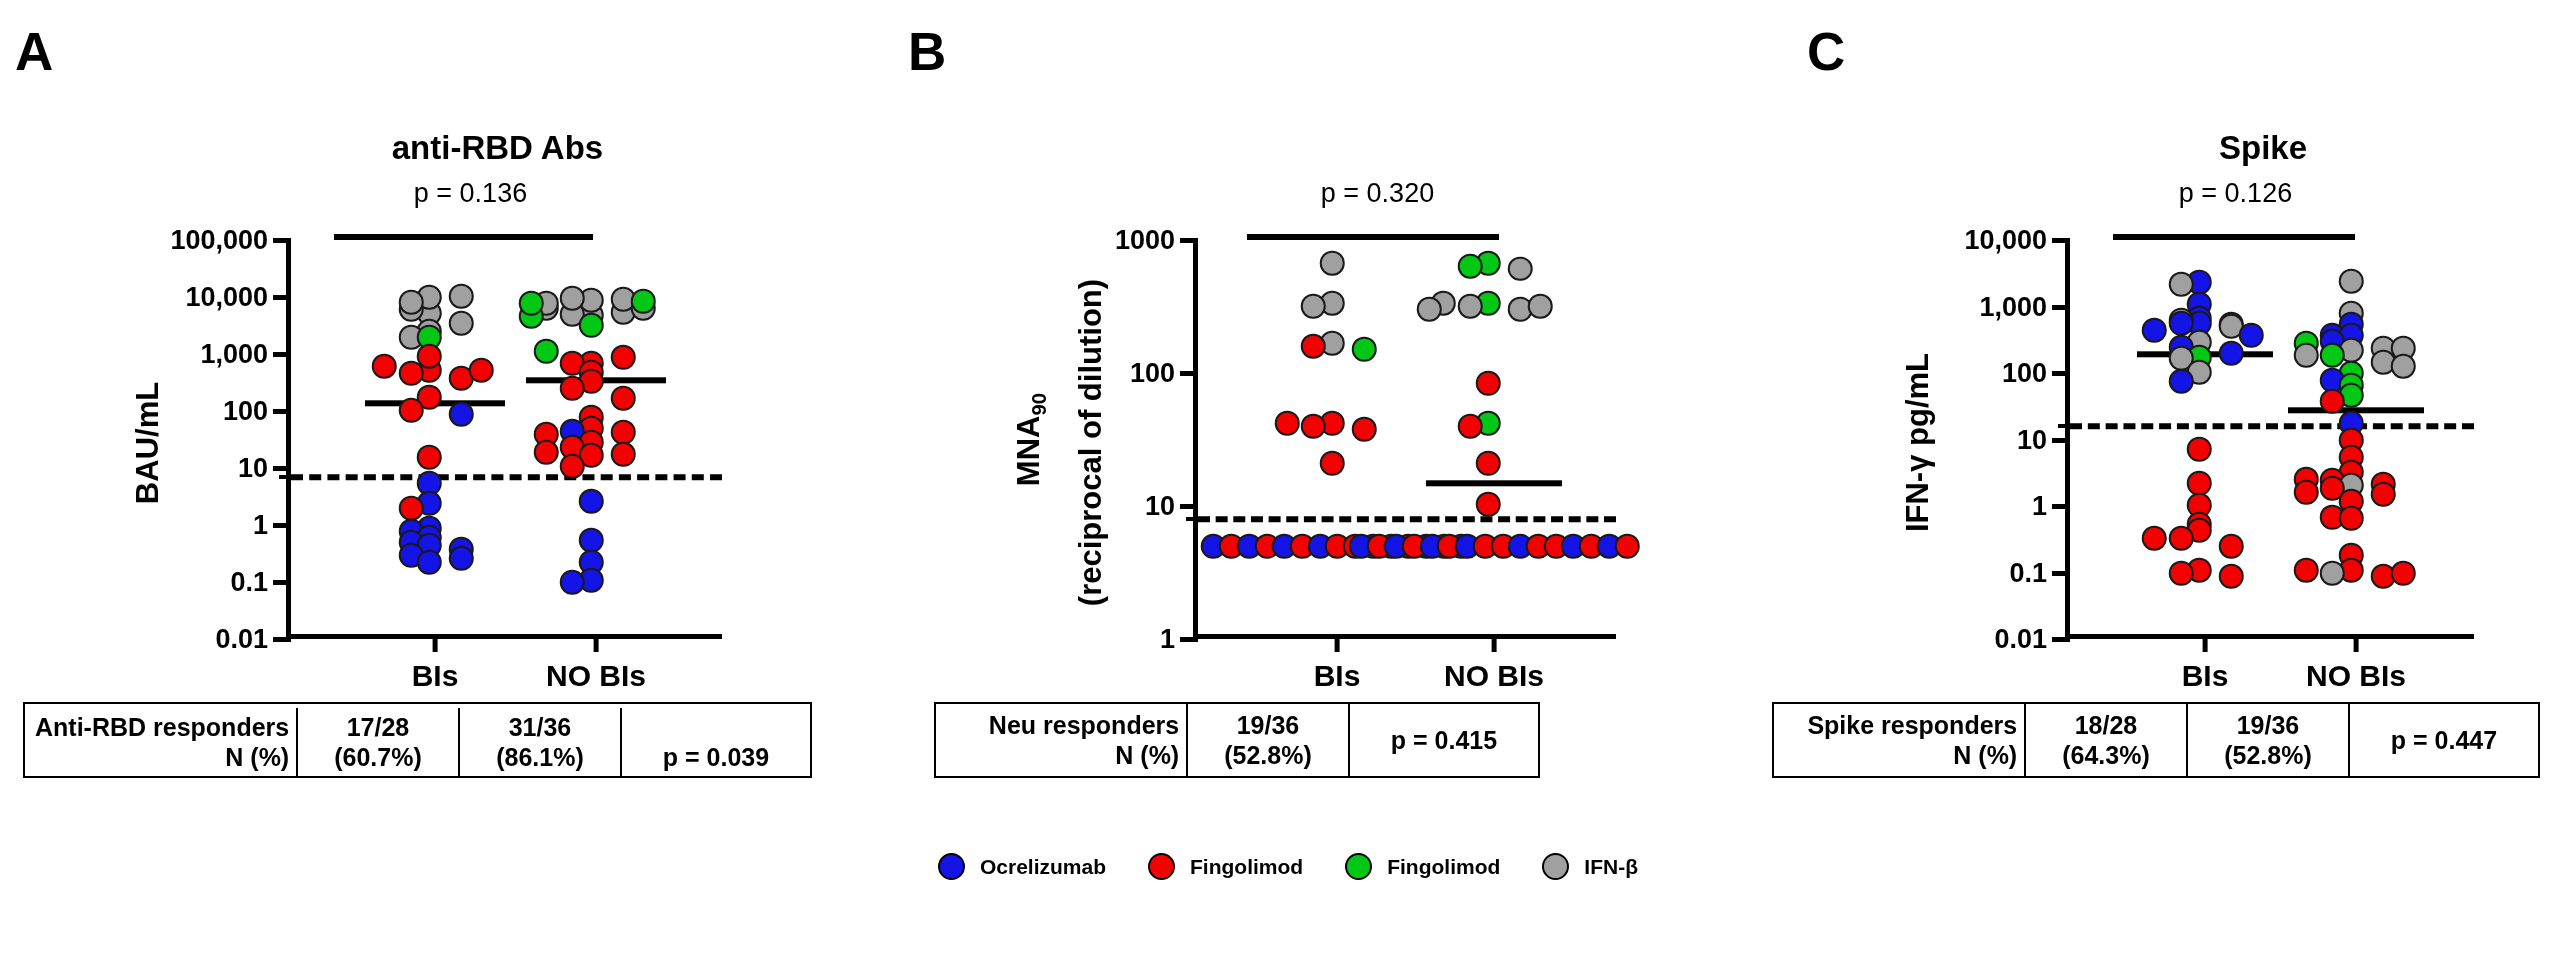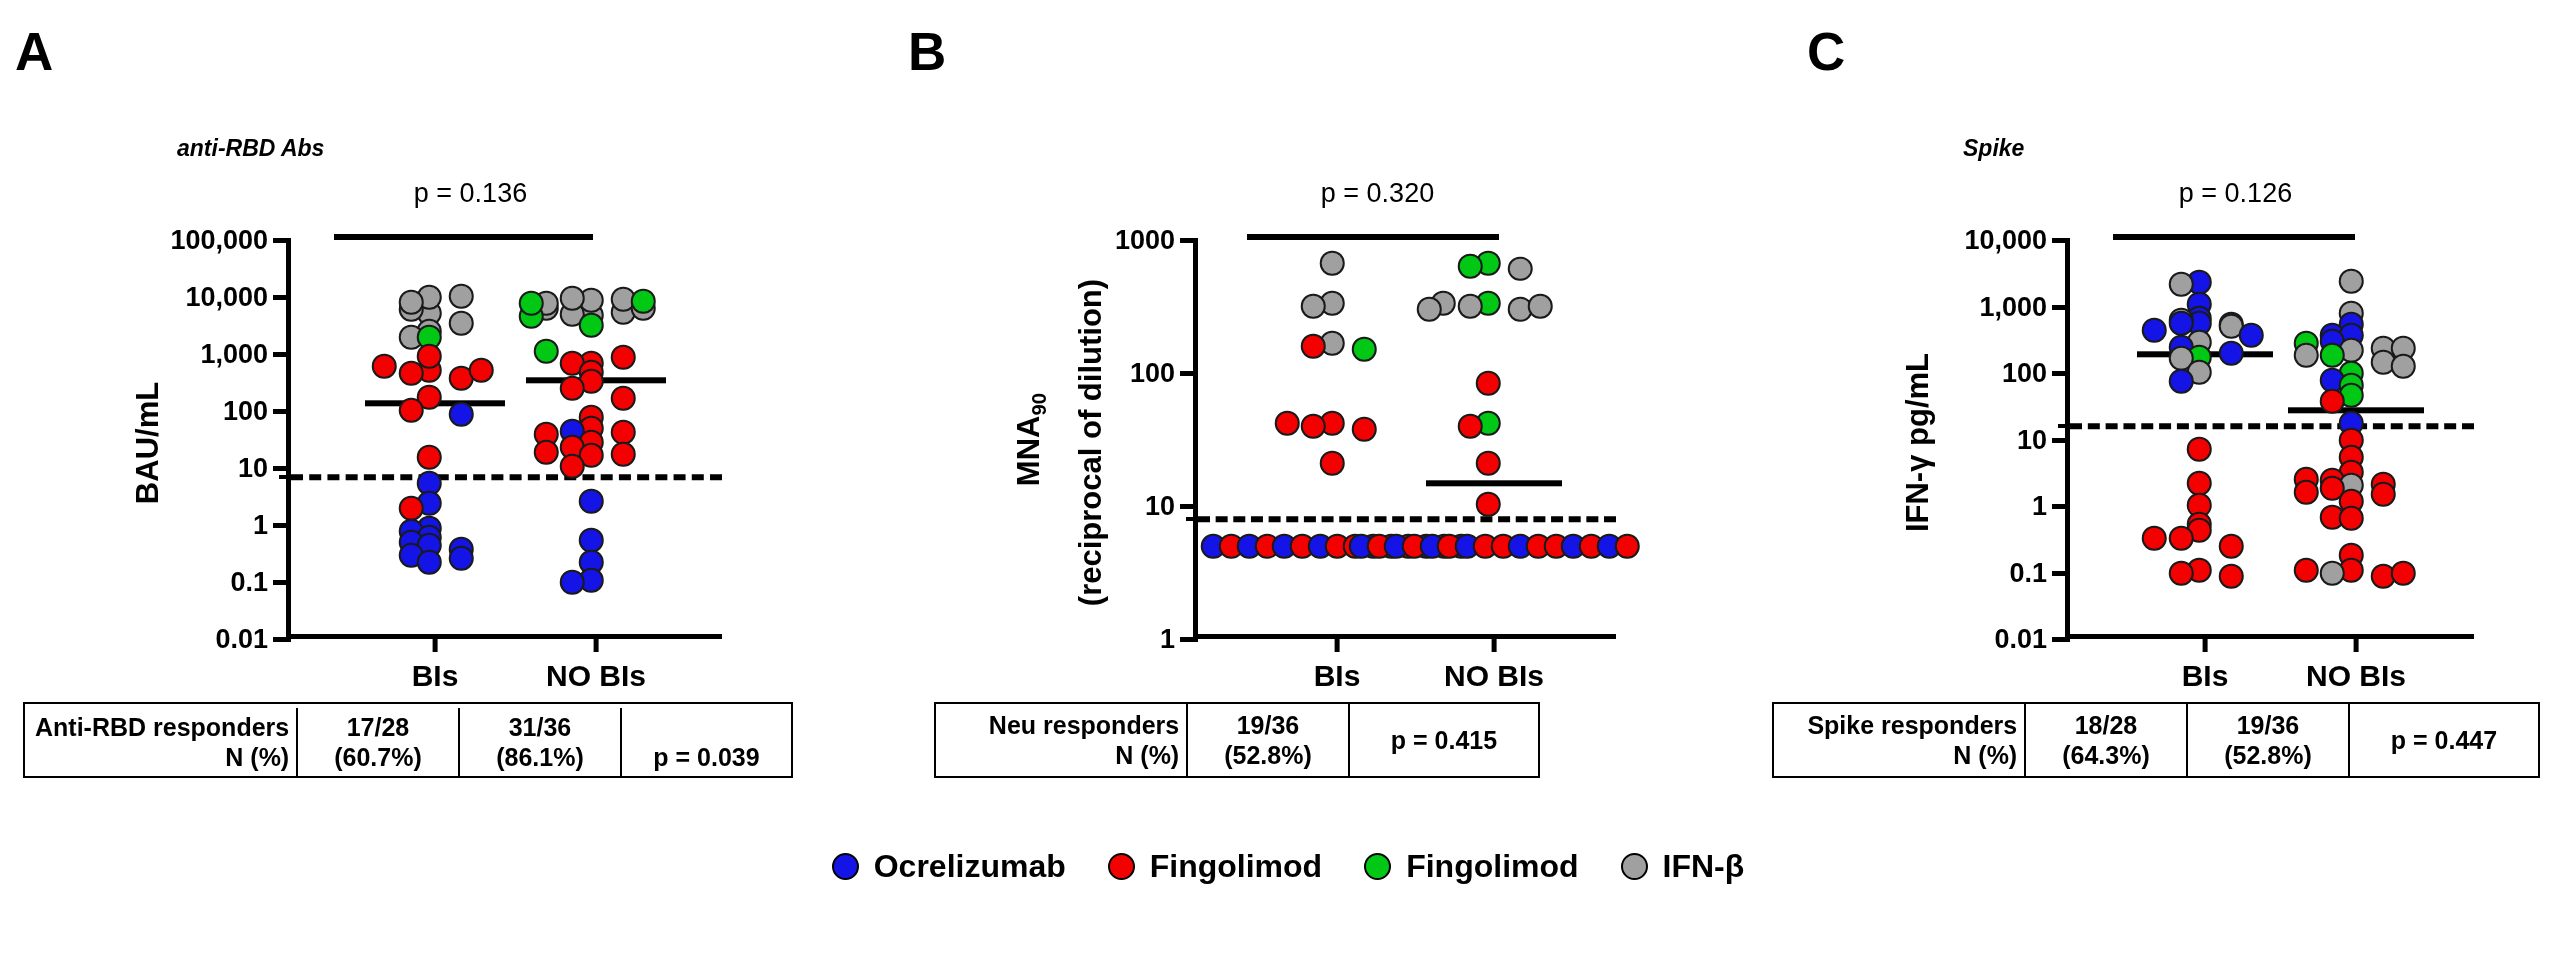--- a/index.html
+++ b/index.html
@@ -32,24 +32,24 @@
     line-height: 53px;
     letter-spacing: -0.7px;
   }
   #panel-A .panel-letter { left: 15px;  top: 24.5px; }
   #panel-B .panel-letter { left: 15px;  top: 24.5px; }
   #panel-C .panel-letter { left: 35px;  top: 24.5px; }
 
   .panel-title {
     position: absolute;
     font-weight: bold;
-    font-size: 23px;
+    font-size: 33px;
     line-height: 34px;
     white-space: nowrap;
-    font-style: italic;
+    text-align: center;
   }
 
   .pval-top {
     position: absolute;
     font-size: 27px;
     line-height: 29px;
     white-space: nowrap;
     text-align: center;
   }
 
@@ -170,21 +170,21 @@
     align-items: center;
     gap: 15px;
   }
   .legend-swatch {
     width: 27px; height: 27px;
     border-radius: 50%;
     border: 2.7px solid #000;
     flex: none;
   }
   .legend-label {
-    font-size: 32px;
+    font-size: 21px;
     font-weight: bold;
     line-height: 33px;
     white-space: nowrap;
   }
 </style>
 </head>
 <body>
 
 <div class="figure">
 
@@ -294,21 +294,21 @@
     <div class="resp-table" id="table-A" style="left: 23px; top: 702px; height: 76px; align-items: flex-end;">
       <div class="resp-cell label" style="width:273px">
         <span><span>Anti-RBD responders</span><br><span>N (%)</span></span>
       </div>
       <div class="resp-cell value" style="width:162px">
         <span><span>17/28</span><br><span>(60.7%)</span></span>
       </div>
       <div class="resp-cell value" style="width:162px">
         <span><span>31/36</span><br><span>(86.1%)</span></span>
       </div>
-      <div class="resp-cell pval" style="width:169px">
+      <div class="resp-cell pval" style="width:188px">
         <span>p = 0.039</span>
       </div>
     </div>
   </div>
 
   <div class="panel" id="panel-B" style="left:893px">
     <div class="panel-letter">B</div>
     <div class="pval-top" id="ptop-B" style="left: 273px; top: 179px; width: 423px;"><span>p = 0.320</span></div>
     <div class="pval-bar" id="pbar-B" style="left: 354px; top: 234px; width: 252px;"></div>
 

